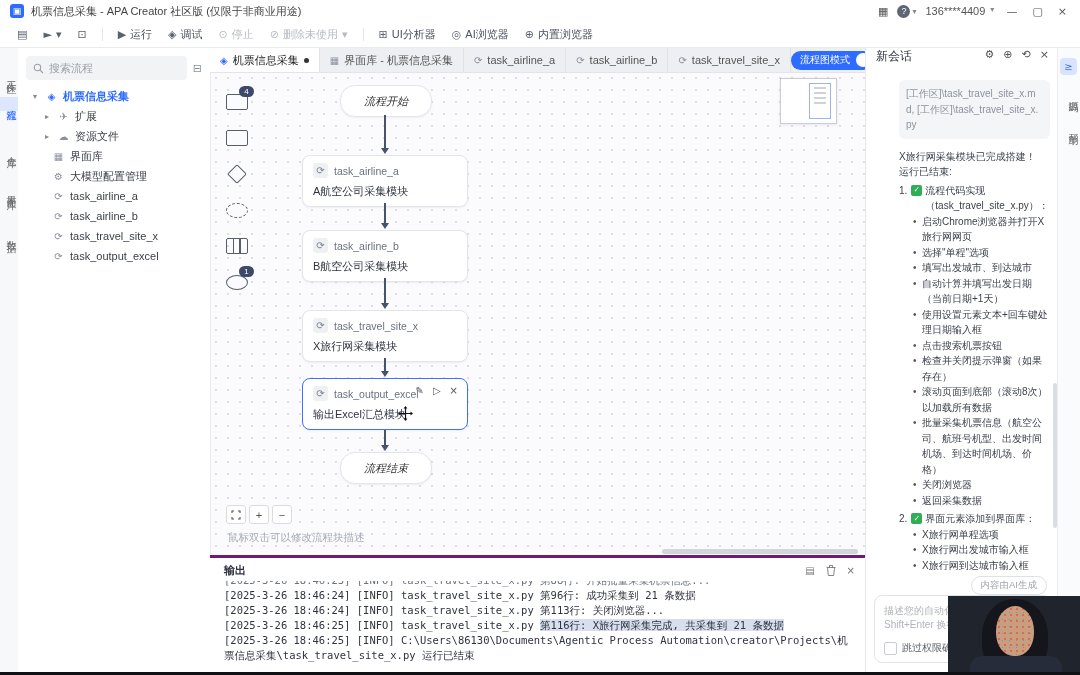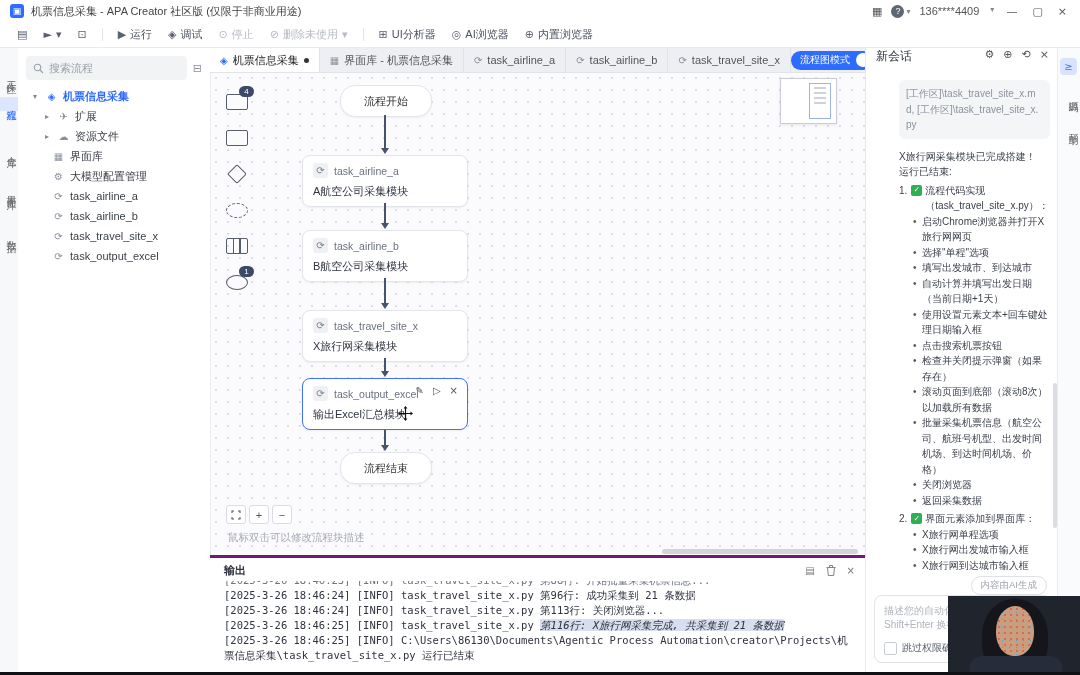--- a/index.html
+++ b/index.html
@@ -53,42 +53,42 @@
   .pal-btn{width:26px;height:20px;position:relative;display:flex;align-items:center;justify-content:center;}
   .shape-card,.shape-rect,.shape-table{width:20px;height:14px;border:1.5px solid #565d6b;border-radius:2px;background:#fbfbfd;}
   .shape-diamond{width:12px;height:12px;border:1.5px solid #565d6b;transform:rotate(45deg);border-radius:2px;background:#fbfbfd;}
   .shape-ellipse{width:20px;height:13px;border:1.5px dashed #565d6b;border-radius:50%;background:#fbfbfd;}
   .shape-oval{width:20px;height:13px;border:1.5px solid #565d6b;border-radius:50%;background:#fbfbfd;}
   .shape-table{background:linear-gradient(90deg,transparent 30%,#565d6b 30%,#565d6b 36%,transparent 36%,transparent 62%,#565d6b 62%,#565d6b 68%,transparent 68%);}
   .badge{position:absolute;top:-6px;right:-4px;min-width:11px;height:11px;border-radius:6px;background:#3b4a68;color:#fff;font-size:8px;display:flex;align-items:center;justify-content:center;padding:0 2px;}
   .minimap{position:absolute;right:28px;top:6px;width:55px;height:44px;background:#fff;border:1px solid #c8ccd6;box-shadow:0 1px 3px rgba(0,0,0,.08);}
   .mini-inner{position:absolute;right:5px;top:4px;width:20px;height:34px;border:1px solid #9fb3e8;}
   .mini-line{width:12px;height:2px;background:#cdd2db;margin:3px auto 0;}
-  .pill-node{position:absolute;left:130px;width:90px;height:30px;background:#fff;border:1px solid #e2e5ea;border-radius:15px;box-shadow:0 1px 2px rgba(31,35,41,.06);display:flex;align-items:center;justify-content:center;font-size:11px;color:#333;}
+  .pill-node{position:absolute;left:130px;width:90px;height:30px;background:#fff;border:1px solid #e2e5ea;border-radius:15px;box-shadow:0 1px 2px rgba(31,35,41,.06);display:flex;align-items:center;justify-content:center;font-size:11px;color:#333;font-style:italic;}
   .tnode{position:absolute;left:92px;width:166px;background:#fff;border:1px solid #e2e5ea;border-radius:8px;box-shadow:0 1px 2px rgba(31,35,41,.06);padding:7px 10px;box-sizing:border-box;}
   .nhead{display:flex;align-items:center;gap:6px;font-size:10.5px;color:#6a7180;}
   .nicon{width:15px;height:15px;border-radius:3px;background:#eef0f3;color:#7a8494;font-size:10px;display:flex;align-items:center;justify-content:center;flex:none;}
   .ndesc{margin-top:6px;font-size:11px;color:#2f3340;}
   .tnode.selected{border:1.5px solid #4070ff;}
   .nacts{position:absolute;top:6px;right:9px;display:flex;gap:9px;color:#555;font-size:10px;}
   .edge{position:absolute;left:174px;width:1.5px;background:#46536e;}
   .edge::after{content:"";position:absolute;bottom:-5px;left:-3px;border-left:4px solid transparent;border-right:4px solid transparent;border-top:6px solid #46536e;}
   .move-cursor{position:absolute;left:95px;top:27px;}
   .zoomctl{position:absolute;left:16px;top:433px;display:flex;gap:3px;}
   .zbtn{width:18px;height:17px;background:#fff;border:1px solid #d9dce2;border-radius:3px;display:flex;align-items:center;justify-content:center;font-size:11px;color:#555;}
   .hint{position:absolute;left:18px;top:459px;font-size:10.5px;color:#a6abb6;}
   .hscroll{position:absolute;left:0;bottom:1px;width:100%;height:5px;}
   .hthumb{position:absolute;left:69%;width:30%;height:5px;background:#d2d5dc;border-radius:3px;}
   
   .output{position:absolute;left:210px;top:555px;width:655px;bottom:0;background:#fff;border-top:3px solid #701a75;z-index:4;}
   .out-head{height:19px;display:flex;align-items:center;padding:3px 10px 0 14px;font-size:11px;color:#2f3340;font-weight:bold;}
   .out-icons{margin-left:auto;display:flex;gap:11px;color:#777;font-size:10px;font-weight:normal;align-items:center;}
   .out-body{position:absolute;top:23px;left:14px;right:10px;bottom:4px;overflow:hidden;font-family:"DejaVu Sans Mono","Liberation Mono",monospace;font-size:10.5px;color:#2f3340;line-height:15px;word-break:break-all;}
   .log-line.clip{margin-top:-8px;color:#6b7280;}
-  .hl{background:#d7deed;font-style:italic;}
+  .hl{background:#d7deed;}
   
   .chat{position:absolute;left:865px;top:48px;width:193px;bottom:0;background:#fff;border-left:1px solid #e8e9ed;z-index:4;}
   .chat-head{height:30px;display:flex;padding:0 10px;font-size:12px;color:#2f3340;gap:9px;}
   .chat-head .title{flex:1;}
   .chat-head .hic{color:#555;font-size:11px;}
   .chat-body{position:absolute;top:32px;left:10px;right:9px;height:490px;overflow:hidden;font-size:10px;color:#3a3f4b;line-height:15.5px;margin-left:23px;}
   .attach{background:#f4f5f7;border-radius:6px;padding:6px 7px;color:#8c929e;margin-bottom:10px;word-break:break-all;}
   .sec-title{display:flex;margin-top:3px;}
   .sec-num{flex:none;margin-right:3px;}
   .check{flex:none;width:11px;height:11px;background:#2fae53;color:#fff;border-radius:2px;font-size:8px;display:inline-flex;align-items:center;justify-content:center;margin:2px 3px 0 1px;}
@@ -122,21 +122,21 @@
 <div class="titlebar">
   <span class="app-logo ic">▣</span>
   <span>机票信息采集 - APA Creator 社区版 (仅限于非商业用途)</span>
   <span class="spacer"></span>
   <div class="tb-right">
     <span class="ic">▦</span>
     <span style="display:flex;align-items:center;gap:2px;">
       <span class="help-badge">?</span>
       <span class="mini-caret ic">▾</span>
     </span>
-    <span style="display:flex;align-items:flex-start;gap:11px;">
+    <span style="display:flex;align-items:flex-start;gap:5px;">
       <span>136****4409</span>
       <span class="mini-caret ic">▾</span>
     </span>
     <span class="win-ctl ic">—</span>
     <span class="win-ctl ic">▢</span>
     <span class="win-ctl ic">×</span>
   </div>
 </div>
 
 <div class="toolbar">

